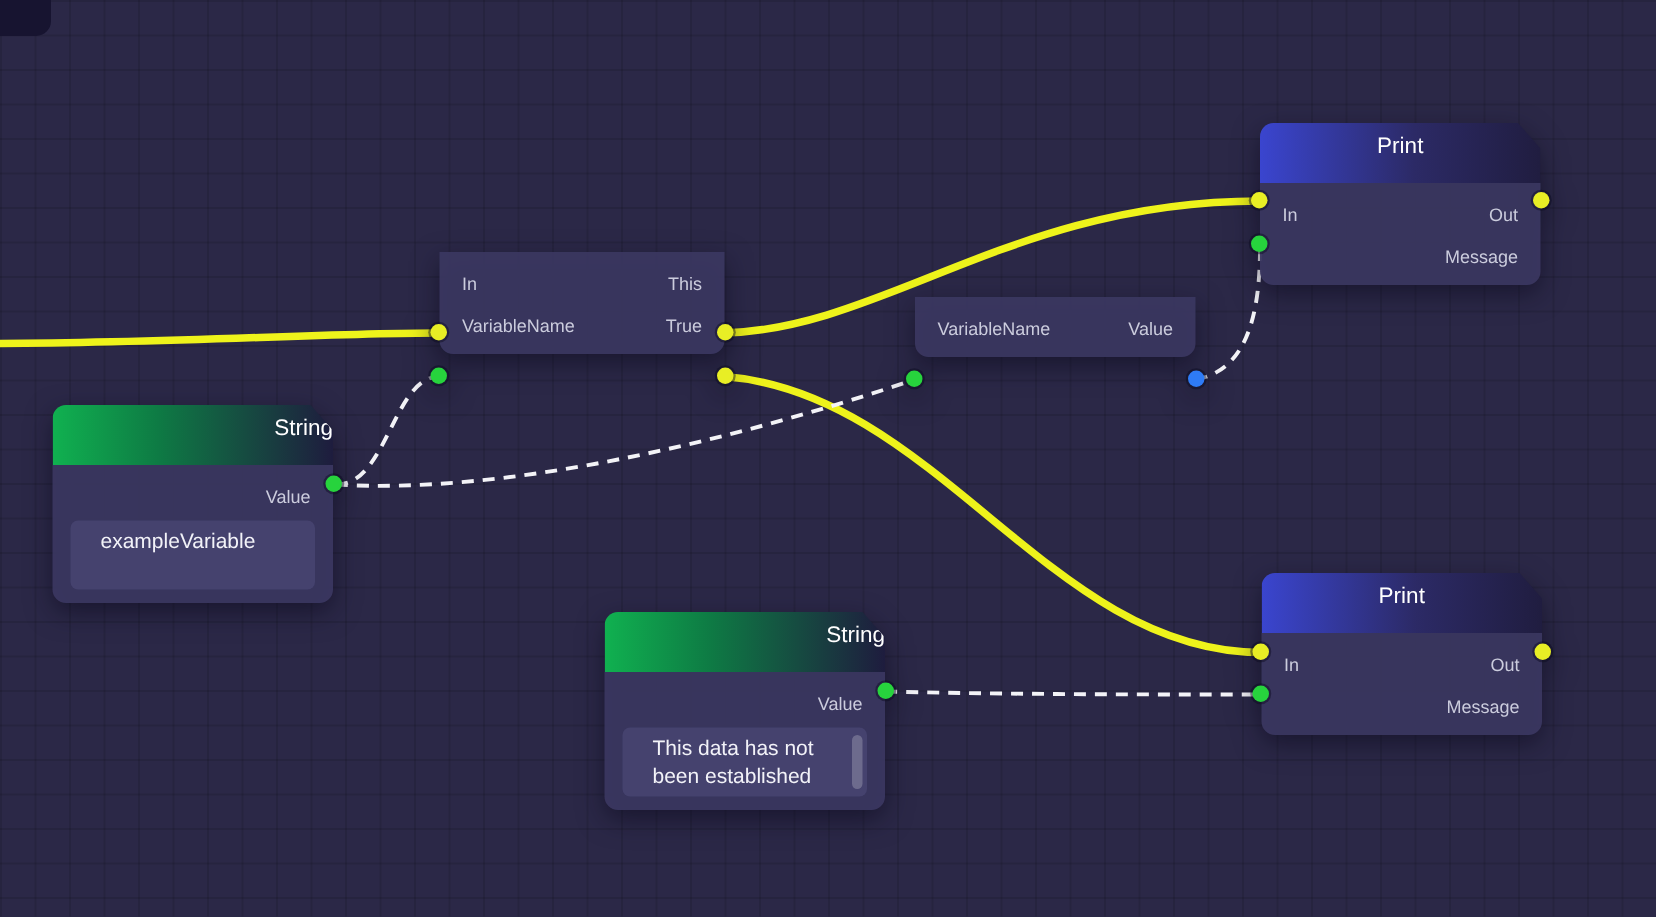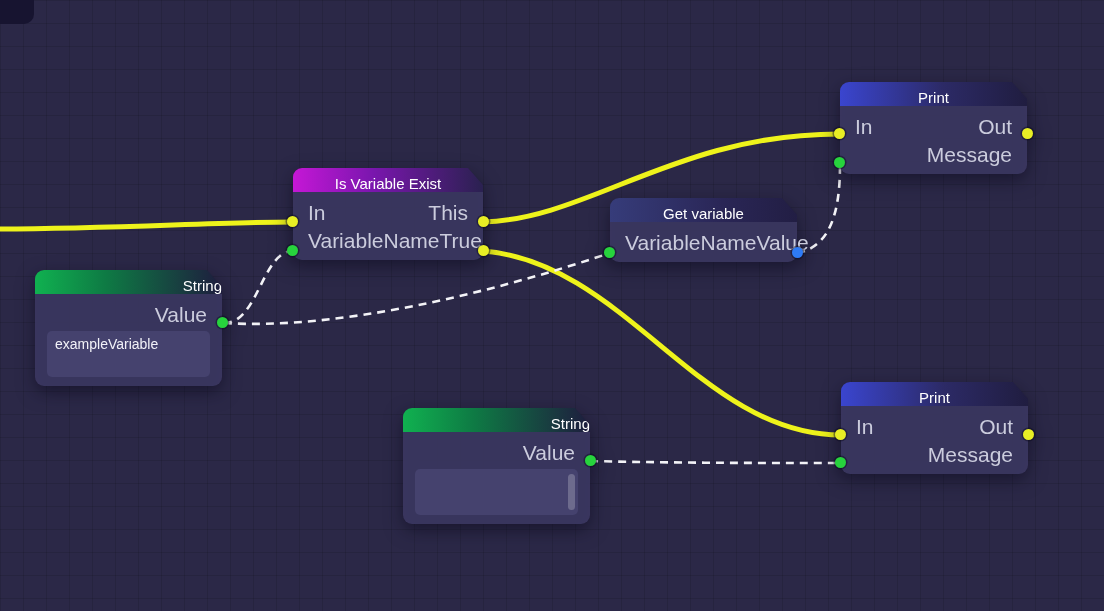--- a/index.html
+++ b/index.html
@@ -15,44 +15,44 @@
   .wire-layer{position:absolute;left:0;top:0;z-index:1;}
   .offscreen-node{
     position:absolute;left:-28px;top:-30px;width:62px;height:54px;
     background:#171430;border-radius:10px;z-index:2;
   }
   .node{
     position:absolute;z-index:3;
     filter:drop-shadow(0 6px 9px rgba(8,6,24,0.55));
   }
   .node-header{
-    height:24px;line-height:32px;text-align:center;
+    height:40px;line-height:32px;text-align:center;
     color:#ffffff;font-size:15px;font-weight:500;
     border-top-left-radius:9px;
     clip-path:polygon(0 0, calc(100% - 15px) 0, 100% 17px, 100% 100%, 0 100%);
   }
   .h-print{background:linear-gradient(90deg,#3a45cf 0%,#2c2a66 55%,#201d40 100%);}
   .h-getvar{background:linear-gradient(90deg,#363c7a 0%,#2a2656 60%,#221e44 100%);}
   .h-ive{background:linear-gradient(90deg,#c517d6 0%,#7a16ae 42%,#2a2150 100%);}
   .h-string{background:linear-gradient(90deg,#10b150 0%,#0e7a44 38%,#1e1c3e 100%);text-align:right;}
   .node-body{
     background:rgba(58,55,97,0.94);
     border-bottom-left-radius:9px;border-bottom-right-radius:9px;
     padding:7px 0 5px;
   }
   .row{
     display:flex;align-items:center;justify-content:space-between;
-    height:28px;padding:0 15px;font-size:21px;color:#cbccdd;
+    height:28px;padding:0 15px;font-size:12px;color:#cbccdd;
   }
   .row.only-right{justify-content:flex-end;}
   .row.only-left{justify-content:flex-end;}
   .string-input{
     margin:2px 12px 4px;height:46px;box-sizing:border-box;
     background:#45426e;border-radius:5px;position:relative;
-    padding:4px 8px;color:#f2f2f8;font-size:14px;line-height:19px;overflow:hidden;
+    padding:4px 20px;color:#f2f2f8;font-size:14px;line-height:19px;overflow:hidden;
   }
   .scrollbar{
     position:absolute;right:3px;top:5px;width:7px;height:36px;
     background:rgba(255,255,255,0.22);border-radius:4px;
   }
   .port{
     position:absolute;width:11px;height:11px;border-radius:50%;
     box-shadow:0 0 0 1.5px rgba(12,10,30,0.45);z-index:4;
   }
   .port.pl{left:-6px;}
@@ -85,43 +85,37 @@
       <span>Value</span>
     </div>
     <div class="string-input">
       <span>exampleVariable</span>
     </div>
   </div>
   <span class="port pr green" style="top:47px;"></span>
 </div>
 
 <div class="node" style="left:293px;top:168px;width:190px;">
-  <div class="node-header h-ive">
-    <span>Is Variable Exist</span>
-  </div>
   <div class="node-body">
     <div class="row">
       <span>In</span>
       <span>This</span>
     </div>
     <div class="row">
       <span>VariableName</span>
       <span>True</span>
     </div>
   </div>
   <span class="port pl exec" style="top:48px;"></span>
   <span class="port pl green" style="top:77px;"></span>
   <span class="port pr exec" style="top:48px;"></span>
   <span class="port pr exec" style="top:77px;"></span>
 </div>
 
 <div class="node" style="left:610px;top:198px;width:187px;">
-  <div class="node-header h-getvar">
-    <span>Get variable</span>
-  </div>
   <div class="node-body">
     <div class="row">
       <span>VariableName</span>
       <span>Value</span>
     </div>
   </div>
   <span class="port pl green" style="top:49px;"></span>
   <span class="port pr blue" style="top:49px;"></span>
 </div>
 
@@ -163,17 +157,18 @@
 
 <div class="node" style="left:403px;top:408px;width:187px;">
   <div class="node-header h-string">
     <span>String</span>
   </div>
   <div class="node-body">
     <div class="row only-right">
       <span>Value</span>
     </div>
     <div class="string-input">
+      <span style="display:block;width:138px;">This data has not been established</span>
       <span class="scrollbar"></span>
     </div>
   </div>
   <span class="port pr green" style="top:47px;"></span>
 </div>
 
 </body></html>

